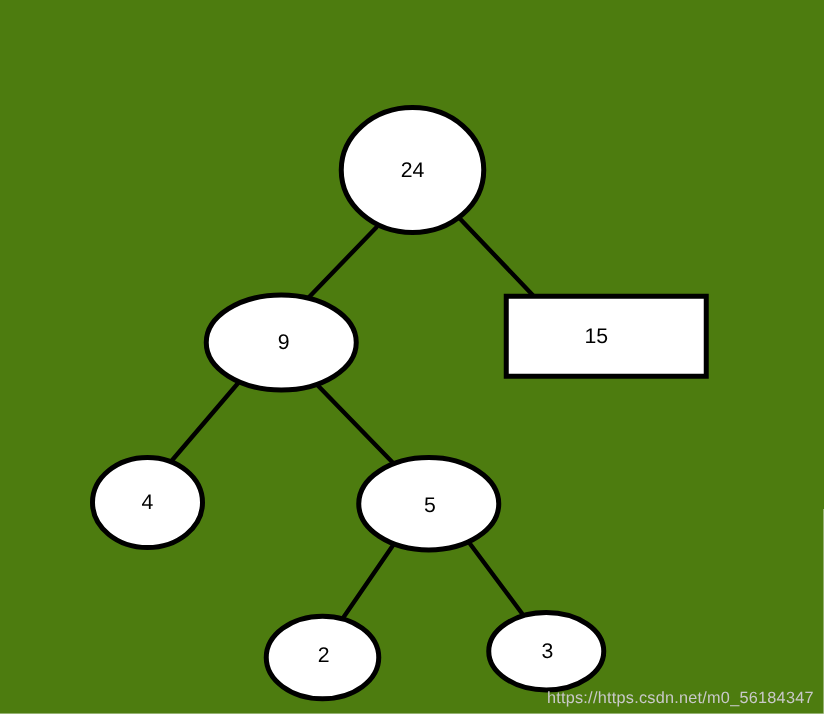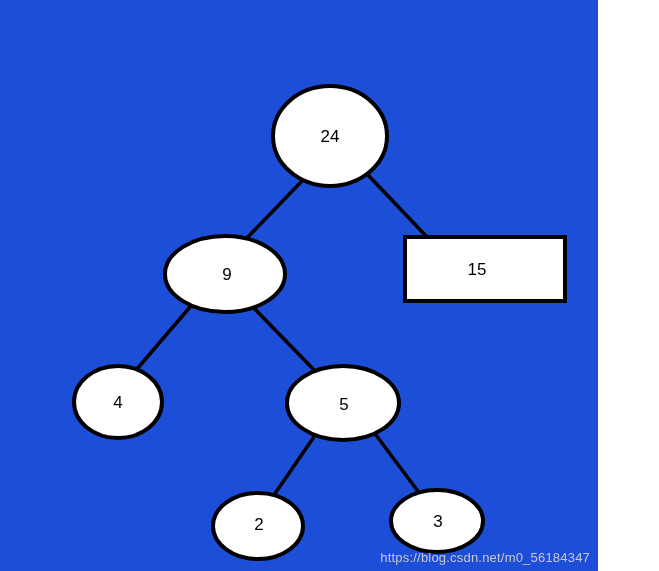--- a/index.html
+++ b/index.html
@@ -2,23 +2,23 @@
 <html><head>
 <meta charset="utf-8">
 <style>
   html, body {
     margin: 0;
     padding: 0;
     background: #ffffff;
   }
   #canvas {
     position: relative;
-    width: 598px;
+    width: 659px;
     height: 571px;
-    background: #1d4ed8;
+    background: #4d7c0f;
     overflow: hidden;
     font-family: "Liberation Sans", sans-serif;
   }
   #tree-svg {
     position: absolute;
     left: 0;
     top: 0;
     width: 659px;
     height: 571px;
   }
@@ -84,15 +84,15 @@
         <text class="node-label" x="259" y="524" text-anchor="middle" dominant-baseline="central">2</text>
       </g>
 
       <g>
         <ellipse cx="437" cy="521" rx="46" ry="31" fill="#ffffff" stroke="#000000" stroke-width="4"></ellipse>
         <text class="node-label" x="438" y="521" text-anchor="middle" dominant-baseline="central">3</text>
       </g>
     </g>
   </svg>
 
-  <div class="watermark">https://blog.csdn.net/m0_56184347</div>
+  <div class="watermark">https://https.csdn.net/m0_56184347</div>
 
 </div>
 
 </body></html>

